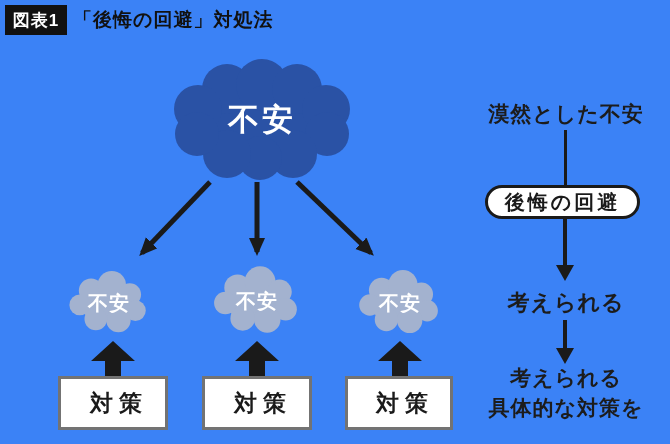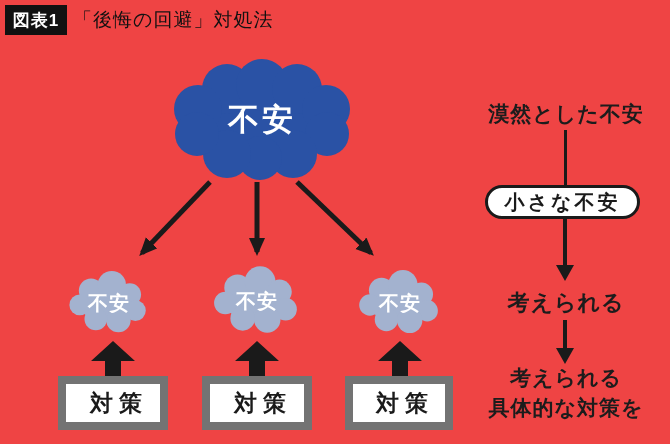--- a/index.html
+++ b/index.html
@@ -5,36 +5,36 @@
   * { margin: 0; padding: 0; box-sizing: border-box; }
   html, body { background: #ffffff; }
   body {
     font-family: "Liberation Sans", "DejaVu Sans", sans-serif;
     color: #1a1a1a;
   }
   .canvas {
     position: relative;
     width: 670px;
     height: 444px;
-    background: #ef4444;
+    background: #3b82f6;
     overflow: hidden;
   }
   .abs { position: absolute; }
 
   
   .badge {
     left: 5px; top: 5px; width: 62px; height: 30px;
     background: #111111; color: #ffffff;
     display: flex; align-items: center; justify-content: center;
     font-size: 17px; font-weight: 700; letter-spacing: 1px;
   }
   .title {
     left: 73px; top: 5px; height: 30px;
     display: flex; align-items: center;
-    font-size: 19px; font-weight: 400; letter-spacing: 1px;
+    font-size: 19px; font-weight: 700; letter-spacing: 1px;
     color: #111111;
   }
 
   
   .cloud {
     display: flex; align-items: center; justify-content: center;
   }
   .cloud svg { position: absolute; left: 0; top: 0; width: 100%; height: 100%; }
   .cloud .cloud-label {
     position: relative; z-index: 2;
@@ -52,21 +52,21 @@
 
   
   .up-arrow { width: 44px; height: 35px; }
   .ua1 { left: 91px;  top: 341px; }
   .ua2 { left: 235px; top: 341px; }
   .ua3 { left: 378px; top: 341px; }
 
   
   .m-box {
     top: 376px; width: 110px; height: 54px;
-    background: #ffffff; border: 8px solid #737373;
+    background: #ffffff; border: 3px solid #737373;
     display: flex; align-items: center; justify-content: center;
     font-size: 23px; font-weight: 600; letter-spacing: 6px;
     padding-left: 12px; 
   }
   .mb1 { left: 58px; }
   .mb2 { left: 202px; }
   .mb3 { left: 345px; width: 108px; }
 
   
   .flow-label {
@@ -191,21 +191,21 @@
   </svg>
 
   <div class="abs m-box mb1">対策</div>
   <div class="abs m-box mb2">対策</div>
   <div class="abs m-box mb3">対策</div>
 
   <div class="abs flow-label fl-step1">漠然とした不安</div>
 
   <div class="abs v-line"></div>
 
-  <div class="abs pill">小さな不安</div>
+  <div class="abs pill">後悔の回避</div>
 
   <svg class="abs v-arrow va1" viewBox="0 0 28 64" aria-hidden="true">
     <line x1="14" y1="0" x2="14" y2="49" stroke-width="4" stroke="#1a1a1a"></line>
     <polygon points="5,47 23,47 14,63" fill="#1a1a1a"></polygon>
   </svg>
 
   <div class="abs flow-label fl-step2">考えられる</div>
 
   <svg class="abs v-arrow va2" viewBox="0 0 28 45" aria-hidden="true">
     <line x1="14" y1="0" x2="14" y2="30" stroke-width="4" stroke="#1a1a1a"></line>

